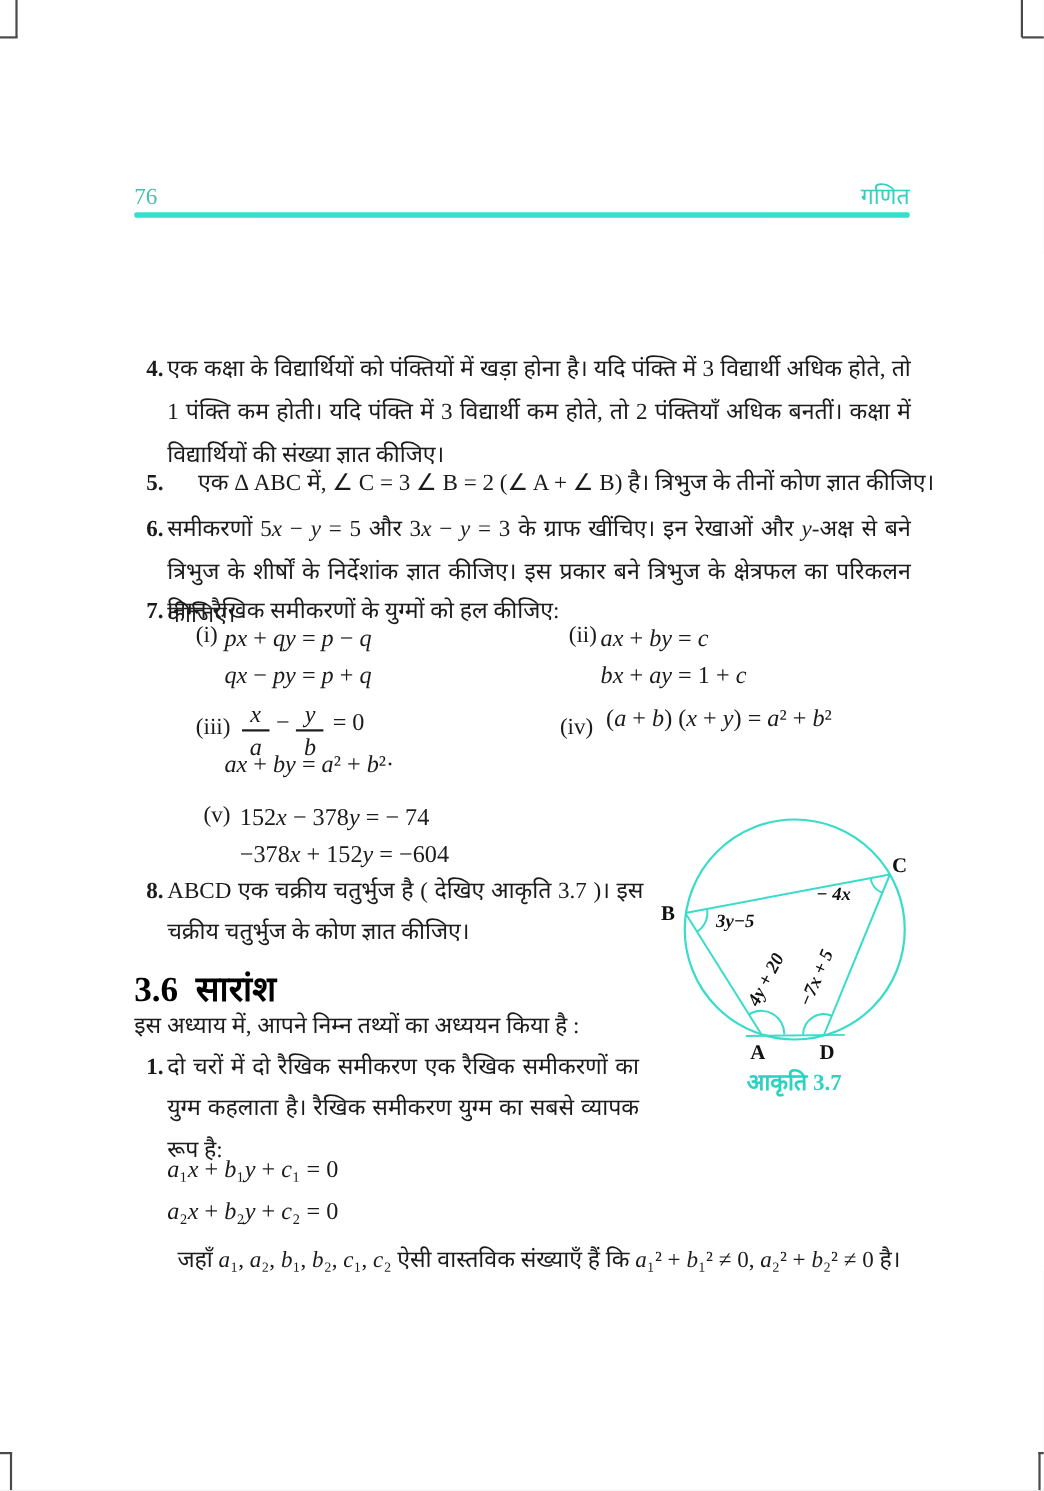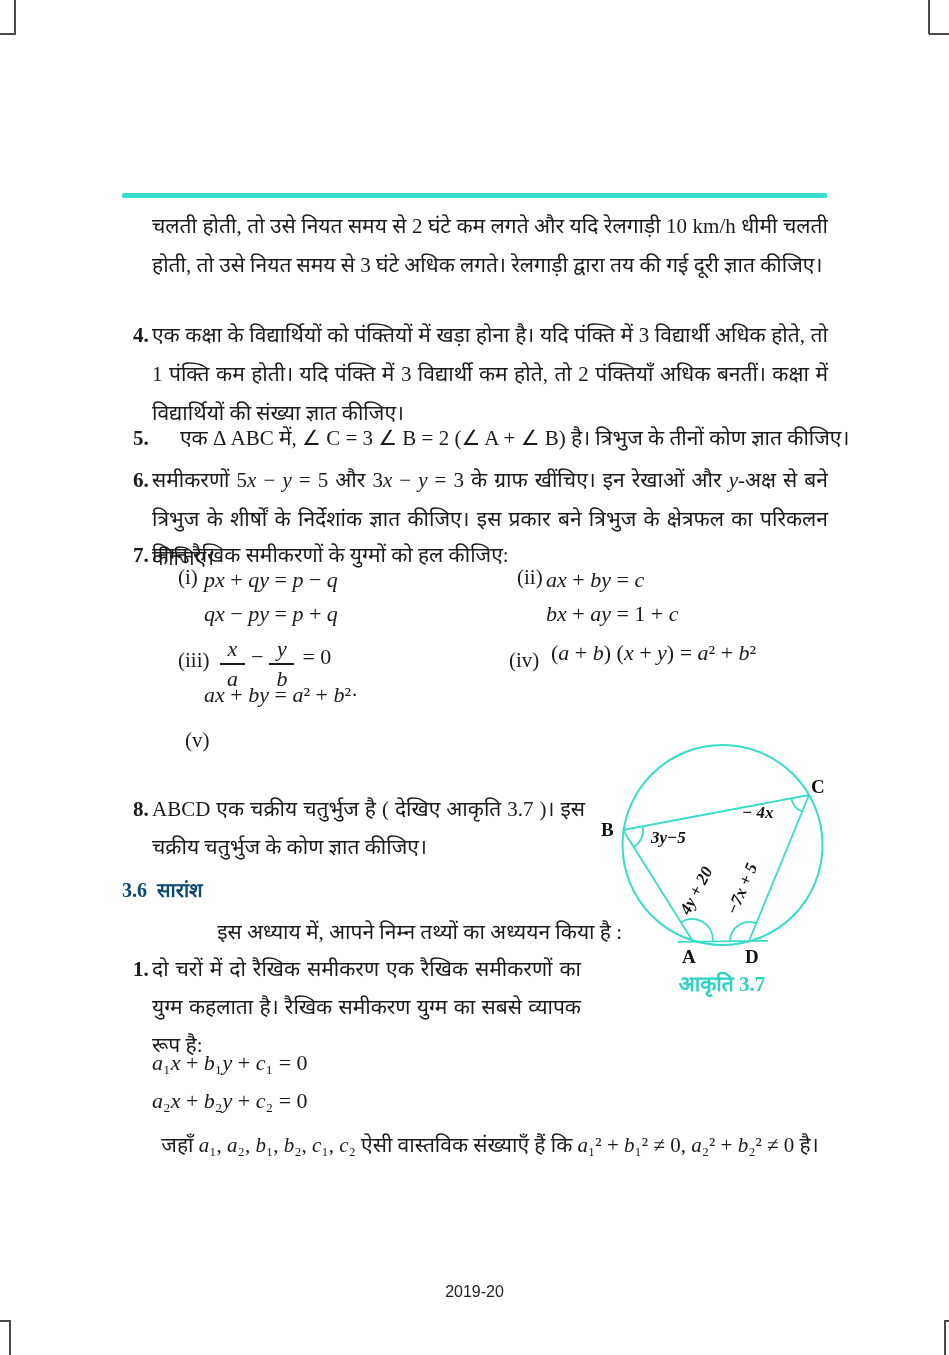--- a/index.html
+++ b/index.html
@@ -25,21 +25,21 @@
   .eq{font-size:22px;white-space:nowrap;}
   .eq i{font-family:"Liberation Serif",serif;}
   .eqlabel{font-size:21px;}
   .frac{display:inline-block;text-align:center;vertical-align:-16px;font-size:22px;}
   .frac .top{display:block;border-bottom:2px solid #1b1b1b;padding:0 7px 1px;}
   .frac .bot{display:block;padding:1px 7px 0;}
   .frac i{font-family:"Liberation Serif",serif;}
   .fracop{font-size:22px;vertical-align:6px;padding:0 6px;}
   .fracrhs{font-size:22px;vertical-align:6px;padding-left:8px;}
   
-  .sumhead{position:absolute;left:122px;top:876px;font-size:20px;font-weight:bold;color:#0c4a6e;}
+  .sumhead{position:absolute;left:122px;top:876px;font-size:32px;font-weight:bold;color:#000000;}
   .mseg{white-space:normal;}
   
   .figure{position:absolute;left:595px;top:735px;width:262px;height:270px;}
   .fig-serif{font-family:"Liberation Serif",serif;}
   
   .footer{position:absolute;left:0;top:1283px;width:949px;text-align:center;
           font-family:"Liberation Sans",sans-serif;font-size:16px;color:#222;}
 </style>
 </head>
 <body>
@@ -48,23 +48,26 @@
 
   <div class="mark" style="left:14px;top:0;width:2px;height:34px;"></div>
   <div class="mark" style="left:0;top:33px;width:16px;height:2px;"></div>
   <div class="mark" style="left:928px;top:0;width:2px;height:34px;"></div>
   <div class="mark" style="left:929px;top:33px;width:20px;height:2px;"></div>
   <div class="mark" style="left:9px;top:1320px;width:2px;height:35px;"></div>
   <div class="mark" style="left:0;top:1320px;width:11px;height:2px;"></div>
   <div class="mark" style="left:944px;top:1320px;width:2px;height:35px;"></div>
   <div class="mark" style="left:944px;top:1320px;width:5px;height:2px;"></div>
 
+  <div class="hdr">
+    <span class="pgnum">76</span>
+    <span class="subject">गणित</span>
+  </div>
   <div class="rule"></div>
 
-  <div class="blk txt" style="left:152px;top:207px;width:676px;">चलती होती, तो उसे नियत समय से 2 घंटे कम लगते और यदि रेलगाड़ी 10 km/h धीमी चलती होती, तो उसे नियत समय से 3 घंटे अधिक लगते। रेलगाड़ी द्वारा तय की गई दूरी ज्ञात कीजिए।</div>
 
   <div class="prob" style="left:133px;top:316px;width:695px;">
     <span class="pnum">4.</span>
     <div class="ptxt txt">एक कक्षा के विद्यार्थियों को पंक्तियों में खड़ा होना है। यदि पंक्ति में 3 विद्यार्थी अधिक होते, तो 1 पंक्ति कम होती। यदि पंक्ति में 3 विद्यार्थी कम होते, तो 2 पंक्तियाँ अधिक बनतीं। कक्षा में विद्यार्थियों की संख्या ज्ञात कीजिए।</div>
   </div>
 
   <div class="prob" style="left:133px;top:419px;width:700px;">
     <span class="pnum">5.</span>
     <div class="ptxt txt" style="text-align:left;white-space:nowrap;margin-left:28px;">एक Δ ABC में,  ∠ C = 3 ∠ B = 2 (∠ A + ∠ B) है। त्रिभुज के तीनों कोण ज्ञात कीजिए।</div>
   </div>
@@ -99,20 +102,24 @@
     </div>
     <div class="blk eq" style="left:204px;top:48px;"><i>a</i><i>x</i> + <i>b</i><i>y</i> = <i>a</i>² + <i>b</i>²·</div>
     <span class="blk eqlabel" style="left:509px;top:14px;">(iv)</span>
     <div class="blk" style="left:551px;top:0;">
       <div class="eq" style="line-height:38px;">(<i>a</i> + <i>b</i>) (<i>x</i> + <i>y</i>) = <i>a</i>² + <i>b</i>²</div>
     </div>
   </div>
 
   <div class="blk" style="left:0;top:726px;width:560px;height:70px;">
     <span class="blk eqlabel" style="left:185px;top:2px;">(v)</span>
+    <div class="blk" style="left:218px;top:0;">
+      <div class="eq" style="line-height:34px;">152<i>x</i> − 378<i>y</i> = − 74</div>
+      <div class="eq" style="line-height:34px;">−378<i>x</i> + 152<i>y</i> = −604</div>
+    </div>
   </div>
 
   <div class="prob" style="left:133px;top:790px;width:452px;">
     <span class="pnum lh38">8.</span>
     <div class="ptxt txt lh38">ABCD एक चक्रीय चतुर्भुज है ( देखिए आकृति 3.7 )। इस चक्रीय चतुर्भुज के कोण ज्ञात कीजिए।</div>
   </div>
 
   <div class="figure">
     <svg width="262" height="270" viewBox="0 0 262 270">
       <circle cx="127.5" cy="110" r="100" fill="none" stroke="#38dcc9" stroke-width="2"></circle>
@@ -141,27 +148,26 @@
         <text x="152" y="156" text-anchor="middle" transform="rotate(-67 152 156)">−7x + 5</text>
       </g>
       <text class="fig-serif" x="127" y="256" text-anchor="middle" font-size="21" font-weight="bold" fill="#2ed2c2">आकृति 3.7</text>
     </svg>
   </div>
 
   <div class="sumhead">
     <span>3.6</span>&nbsp;
     <span>सारांश</span>
   </div>
-  <div class="blk txt" style="left:122px;top:913px;width:500px;text-align:right;">इस अध्याय में, आपने निम्न तथ्यों का अध्ययन किया है :</div>
+  <div class="blk txt" style="left:122px;top:913px;width:500px;text-align:left;">इस अध्याय में, आपने निम्न तथ्यों का अध्ययन किया है :</div>
 
   <div class="prob" style="left:133px;top:950px;width:448px;">
     <span class="pnum lh38">1.</span>
     <div class="ptxt txt lh38">दो चरों में दो रैखिक समीकरण एक रैखिक समीकरणों का युग्म कहलाता है। रैखिक समीकरण युग्म का सबसे व्यापक रूप है:</div>
   </div>
 
   <div class="blk eq" style="left:152px;top:1050px;"><i>a</i>₁<i>x</i> + <i>b</i>₁<i>y</i> + <i>c</i>₁ = 0</div>
   <div class="blk eq" style="left:152px;top:1088px;"><i>a</i>₂<i>x</i> + <i>b</i>₂<i>y</i> + <i>c</i>₂ = 0</div>
 
   <div class="blk txt" style="left:152px;top:1126px;width:676px;text-align:center;"><span>जहाँ </span><span class="mseg"><i>a</i>₁, <i>a</i>₂, <i>b</i>₁, <i>b</i>₂, <i>c</i>₁, <i>c</i>₂</span><span> ऐसी वास्तविक संख्याएँ हैं कि </span><span class="mseg"><i>a</i>₁² + <i>b</i>₁² ≠ 0, <i>a</i>₂² + <i>b</i>₂² ≠ 0</span><span> है।</span></div>
 
-  <div class="footer">2019-20</div>
 
 </div>
 
 </body></html>

